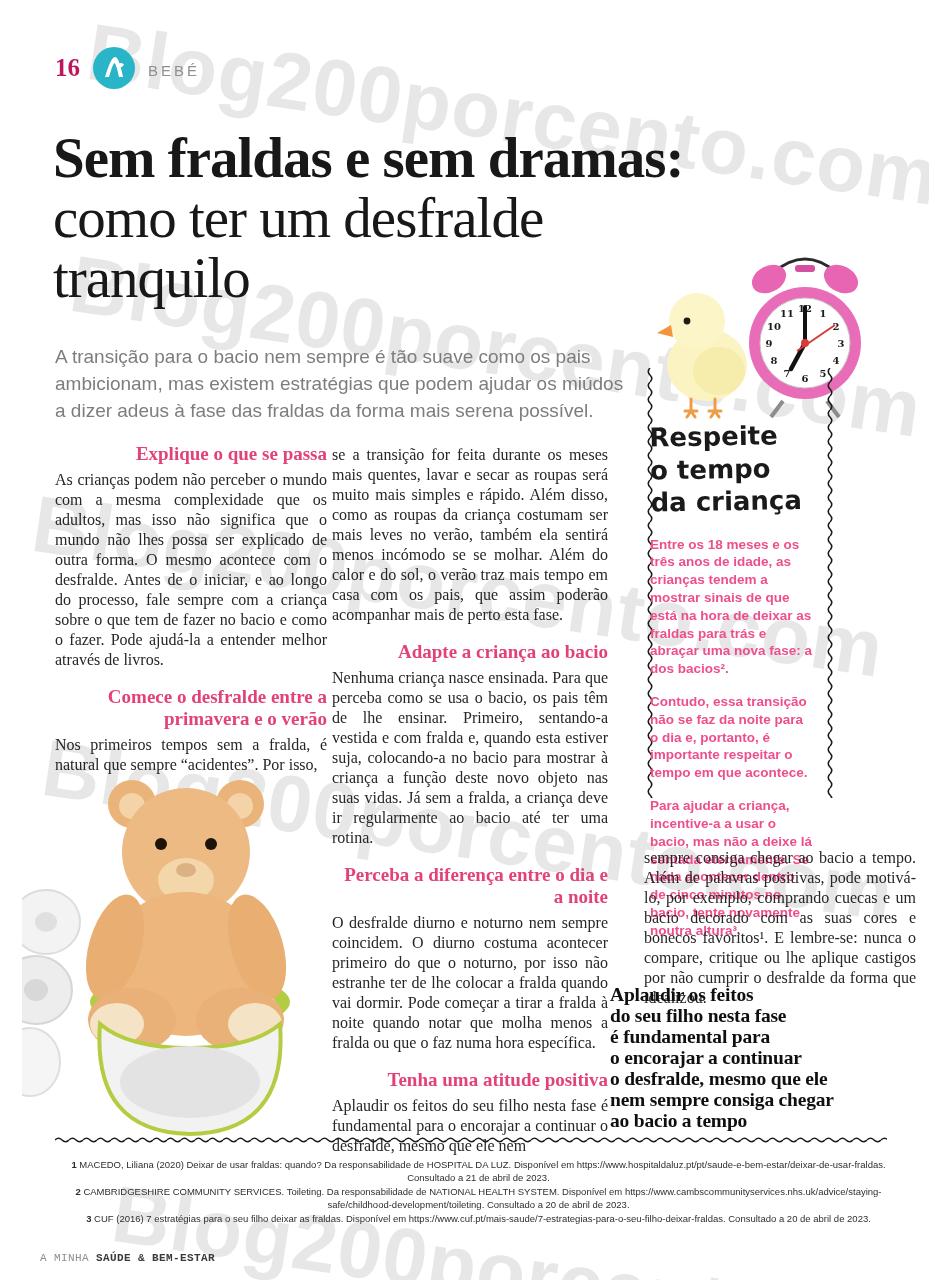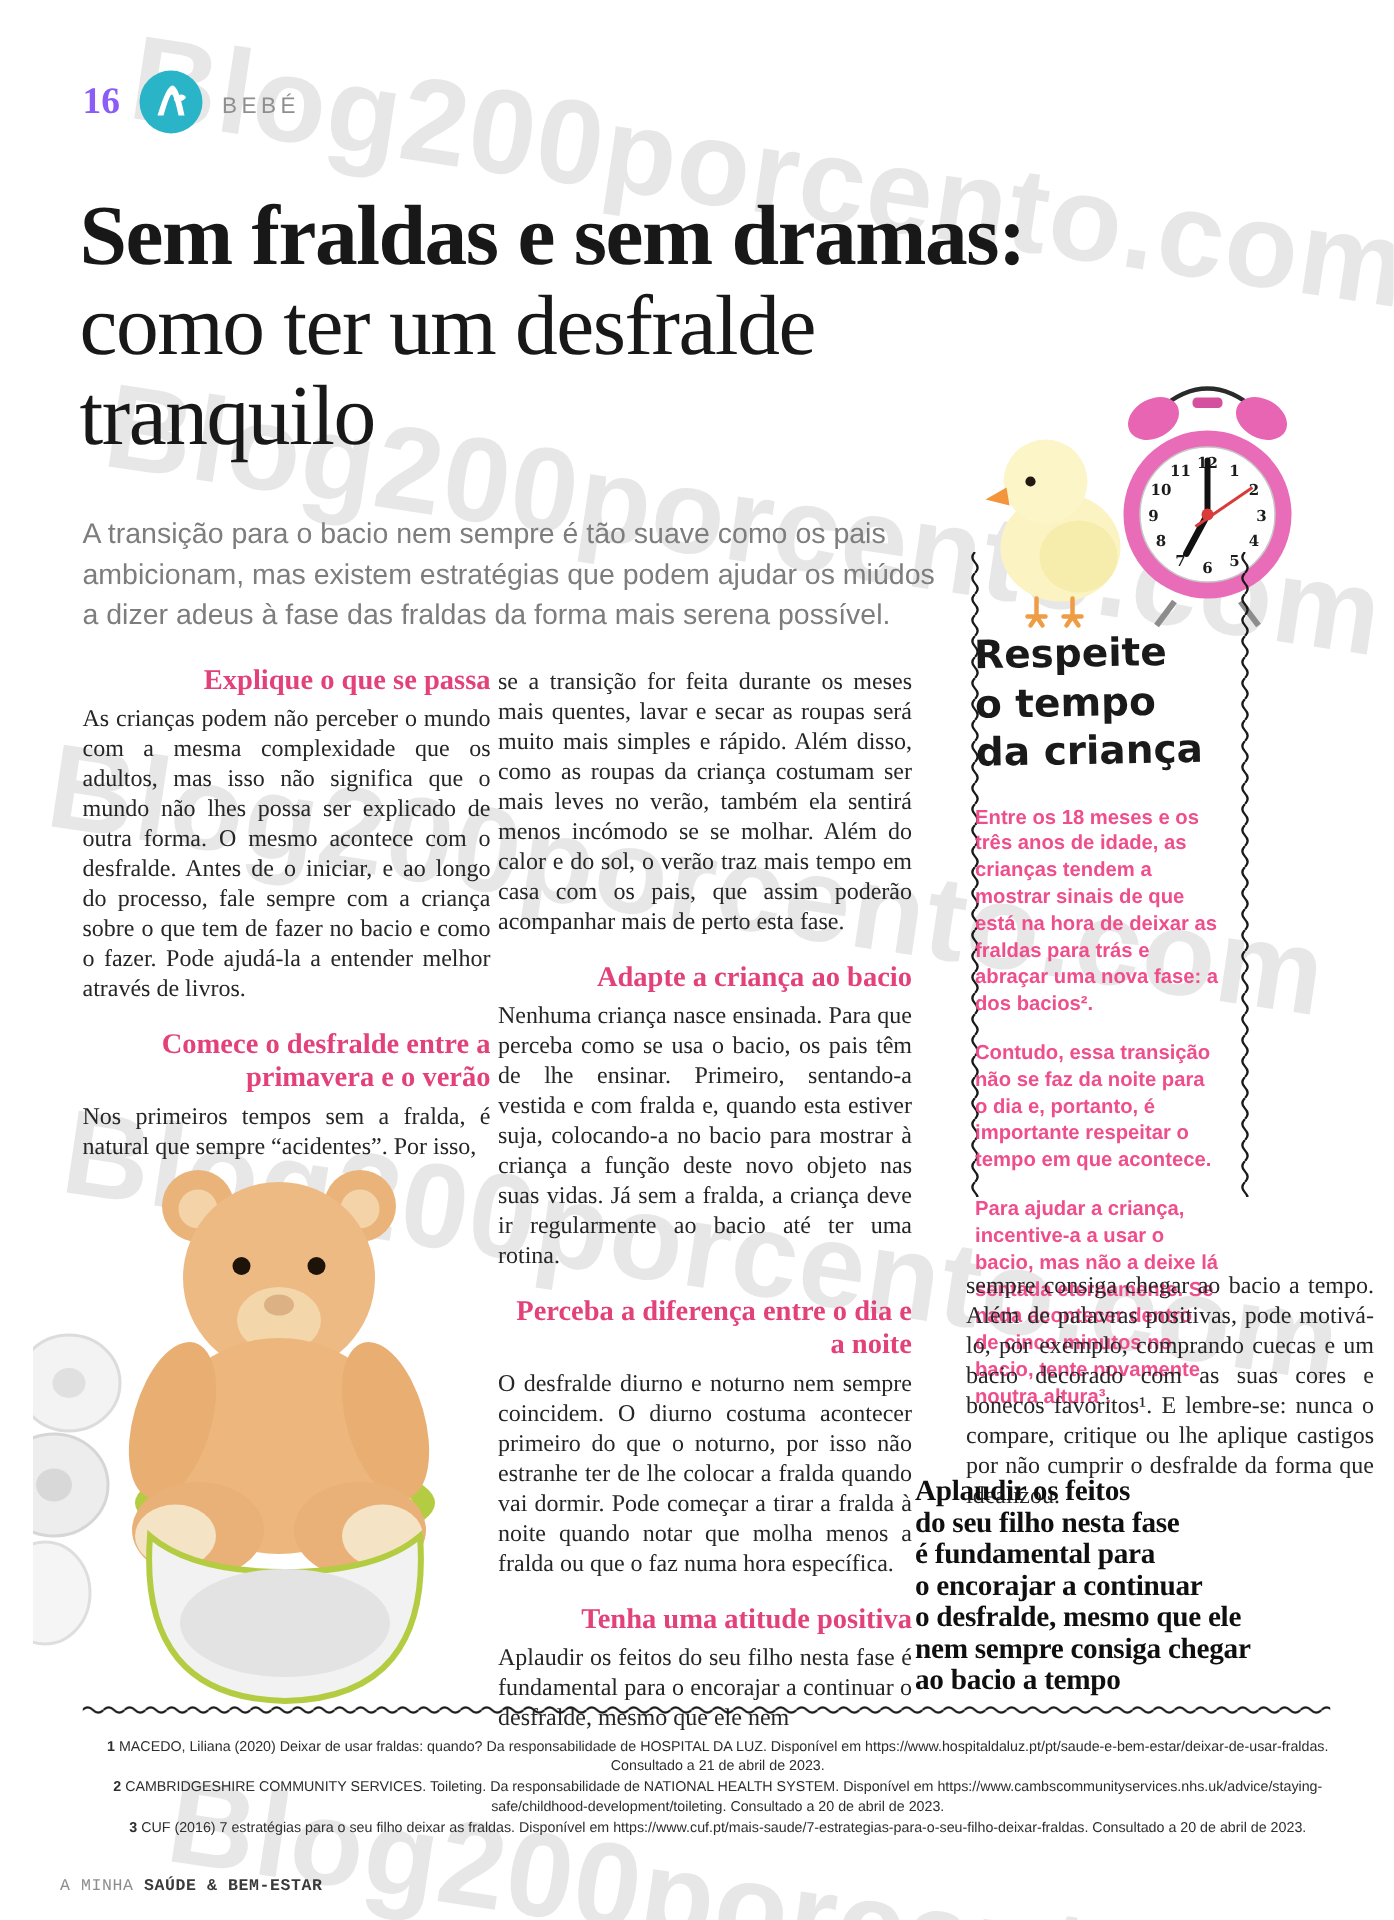--- a/index.html
+++ b/index.html
@@ -8,21 +8,21 @@
     background:#ffffff;font-family:"Liberation Serif",serif;color:#262626;
   }
   .wm{
     position:absolute;z-index:0;white-space:nowrap;
     font-family:"Liberation Sans",sans-serif;font-weight:700;
     font-size:80px;letter-spacing:1px;color:rgba(170,170,170,0.28);
     transform:rotate(8.5deg);transform-origin:left top;pointer-events:none;
   }
   .layer{position:absolute;z-index:1;}
   
-  .page-num{left:55px;top:54px;font-weight:700;font-size:25px;color:#8b5cf6;text-align:right;}
+  .page-num{left:55px;top:54px;font-weight:700;font-size:25px;color:#be185d;text-align:right;}
   .logo{left:93px;top:47px;width:42px;height:42px;border-radius:50%;background:#2ab4c8;
         display:flex;align-items:center;justify-content:center;}
   .section-label{left:148px;top:62px;font-family:"Liberation Sans",sans-serif;
         font-size:15px;letter-spacing:3px;color:#8f8f8f;}
   
   .headline{left:53px;top:128px;width:645px;font-size:57px;line-height:1.05;
         color:#181818;letter-spacing:-1px;}
   .headline .hl-bold{font-weight:700;}
   
   .standfirst{left:55px;top:344px;width:578px;font-family:"Liberation Sans",sans-serif;

